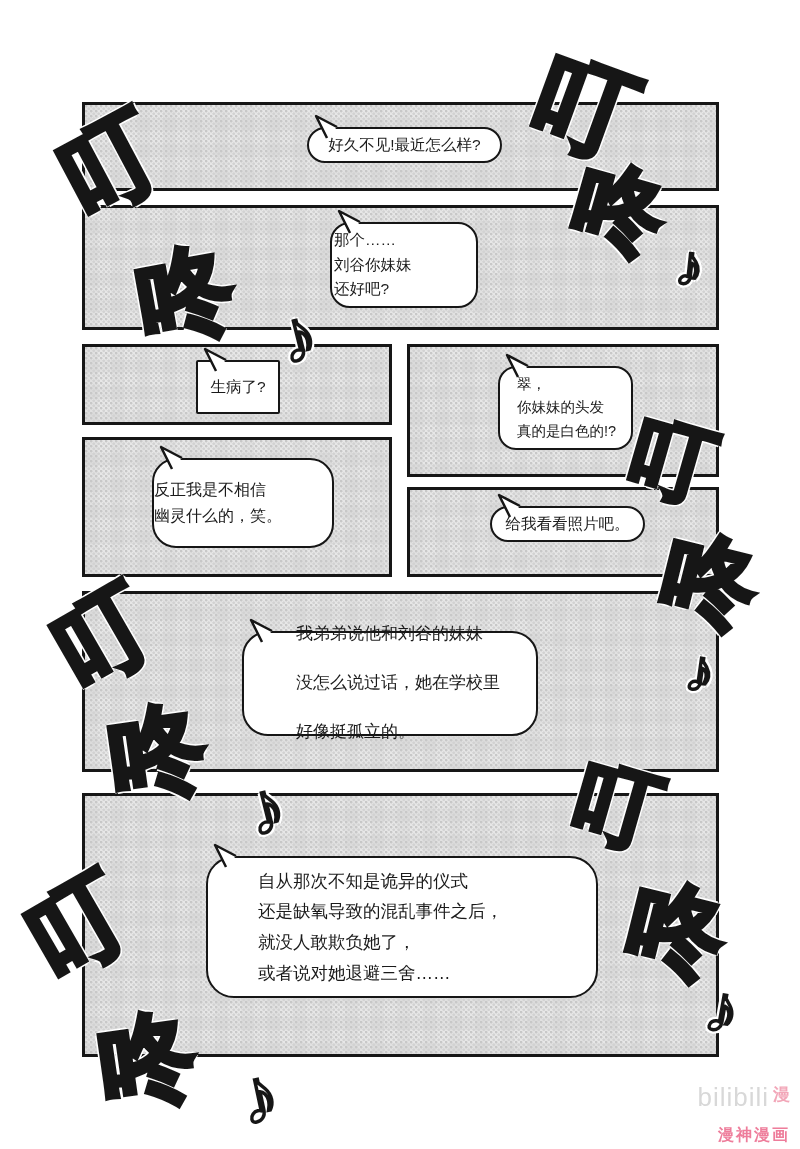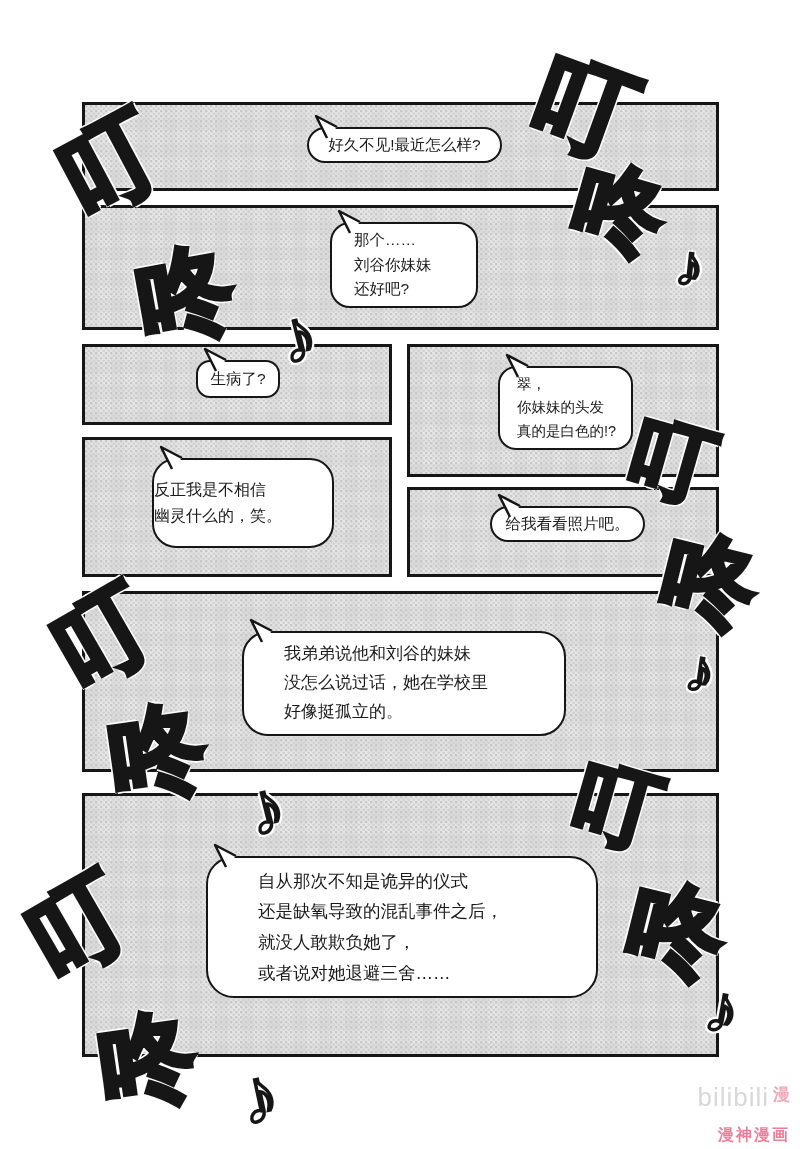--- a/index.html
+++ b/index.html
@@ -57,30 +57,30 @@
   <div class="panel" style="left:82px;top:591px;width:637px;height:181px;"></div>
   <div class="panel" style="left:82px;top:793px;width:637px;height:264px;"></div>
 
   <div class="bubble center" style="left:307px;top:127px;width:195px;height:36px;border-radius:18px;font-size:15.5px;">
     <svg class="tail" viewBox="0 0 27 25">
         <path d="M14 23 L3 1 L24 12" fill="#ffffff" stroke="#161616" stroke-width="2.5" stroke-linejoin="round"></path>
       </svg>
     <div class="line">好久不见!最近怎么样?</div>
   </div>
 
-  <div class="bubble" style="left:330px;top:222px;width:148px;height:86px;border-radius:20px;font-size:15.5px;padding-left:22px;">
+  <div class="bubble" style="left:330px;top:222px;width:148px;height:86px;border-radius:20px;font-size:15.5px;padding-left:2px;">
     <svg class="tail" viewBox="0 0 27 25">
         <path d="M14 23 L3 1 L24 12" fill="#ffffff" stroke="#161616" stroke-width="2.5" stroke-linejoin="round"></path>
       </svg>
     <div class="line">那个……</div>
     <div class="line">刘谷你妹妹</div>
     <div class="line">还好吧?</div>
   </div>
 
-  <div class="bubble center" style="left:196px;top:360px;width:84px;height:38px;border-radius:14px;font-size:15.5px;">
+  <div class="bubble center" style="left:196px;top:360px;width:84px;height:54px;border-radius:2px;font-size:15.5px;">
     <svg class="tail" viewBox="0 0 27 25">
         <path d="M14 23 L3 1 L24 12" fill="#ffffff" stroke="#161616" stroke-width="2.5" stroke-linejoin="round"></path>
       </svg>
     <div class="line">生病了?</div>
   </div>
 
   <div class="bubble" style="left:498px;top:366px;width:135px;height:84px;border-radius:18px;font-size:14.5px;padding-left:17px;">
     <svg class="tail" viewBox="0 0 27 25">
         <path d="M14 23 L3 1 L24 12" fill="#ffffff" stroke="#161616" stroke-width="2.5" stroke-linejoin="round"></path>
       </svg>
@@ -97,21 +97,21 @@
     <div class="line">幽灵什么的，笑。</div>
   </div>
 
   <div class="bubble center" style="left:490px;top:506px;width:155px;height:36px;border-radius:22px;font-size:15.5px;">
     <svg class="tail" viewBox="0 0 27 25">
         <path d="M14 23 L3 1 L24 12" fill="#ffffff" stroke="#161616" stroke-width="2.5" stroke-linejoin="round"></path>
       </svg>
     <div class="line">给我看看照片吧。</div>
   </div>
 
-  <div class="bubble" style="left:242px;top:631px;width:324px;height:105px;border-radius:26px;font-size:17px;padding-left:40px;line-height:1.7;">
+  <div class="bubble" style="left:242px;top:631px;width:296px;height:105px;border-radius:26px;font-size:17px;padding-left:52px;line-height:1.7;gap:20px;">
     <svg class="tail" viewBox="0 0 27 25">
         <path d="M14 23 L3 1 L24 12" fill="#ffffff" stroke="#161616" stroke-width="2.5" stroke-linejoin="round"></path>
       </svg>
     <div class="line">我弟弟说他和刘谷的妹妹</div>
     <div class="line">没怎么说过话，她在学校里</div>
     <div class="line">好像挺孤立的。</div>
   </div>
 
   <div class="bubble" style="left:206px;top:856px;width:392px;height:142px;border-radius:28px;font-size:17.5px;padding-left:50px;line-height:1.75;">
     <svg class="tail" viewBox="0 0 27 25">

